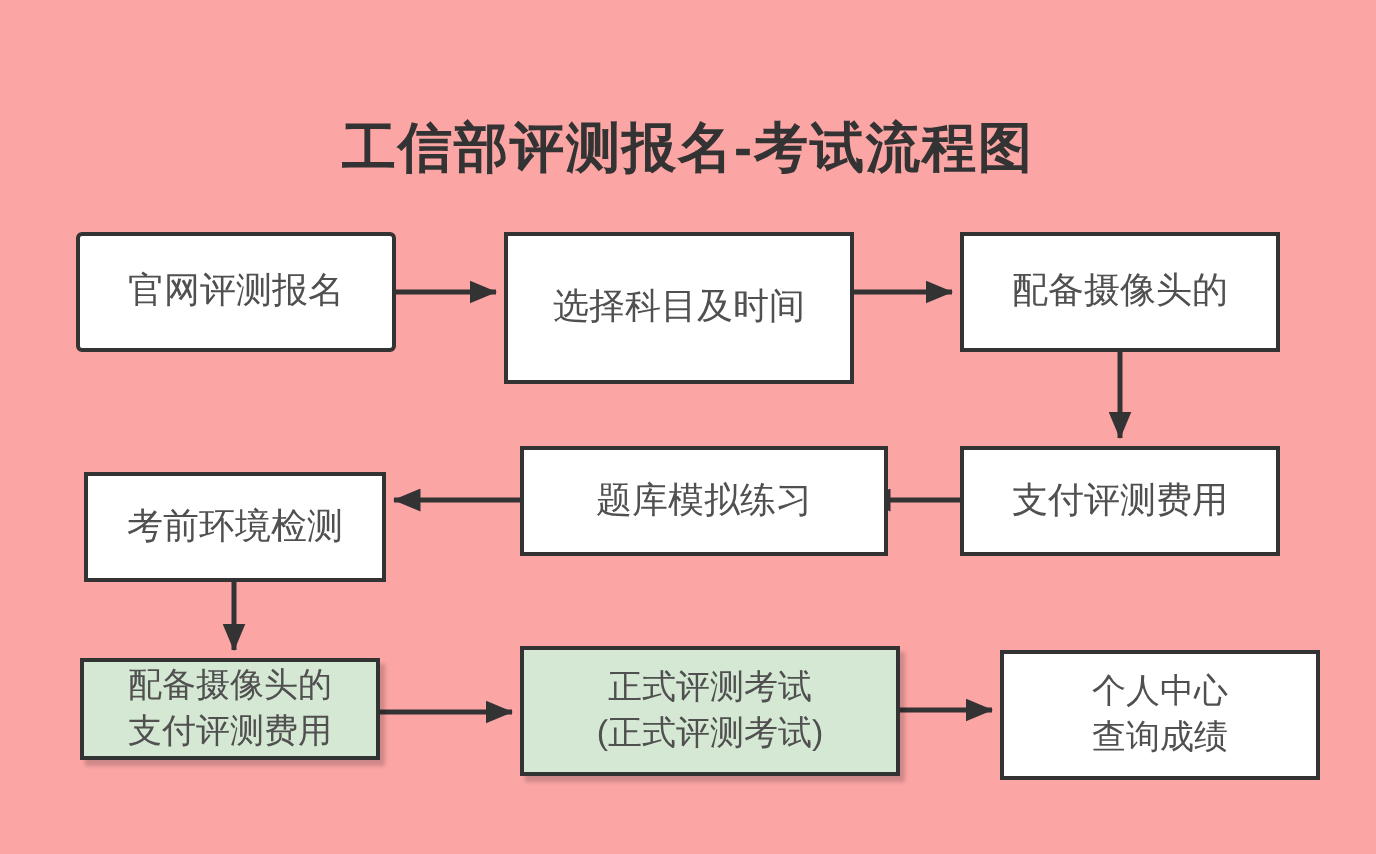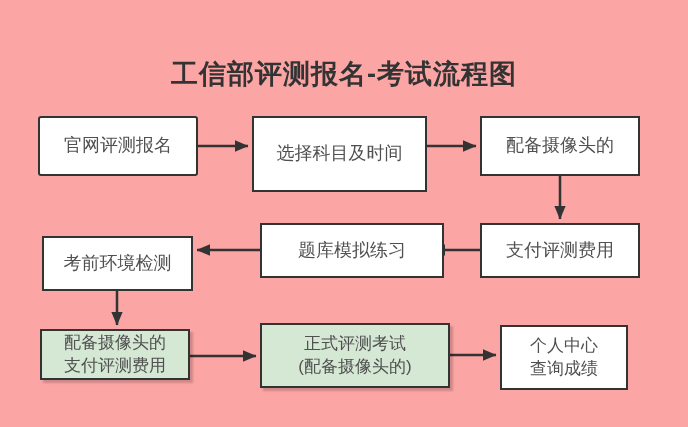--- a/index.html
+++ b/index.html
@@ -48,21 +48,21 @@
   .node span { display: block; }
   
   .n0 { left: 38px;  top: 116px; width: 160px; height: 60px; }
   .n1 { left: 252px; top: 116px; width: 175px; height: 76px; }
   .n2 { left: 480px; top: 116px; width: 160px; height: 60px; }
   .n3 { left: 480px; top: 223px; width: 160px; height: 55px; font-family: Liberation Serif, serif; }
   .n4 { left: 260px; top: 223px; width: 184px; height: 55px; }
   .n5 { left: 42px;  top: 236px; width: 151px; height: 55px; }
   .n6 { left: 40px;  top: 329px; width: 150px; height: 51px; }
   .n7 { left: 260px; top: 323px; width: 190px; height: 65px; }
-  .n8 { left: 500px; top: 325px; width: 128px; height: 65px; }
+  .n8 { left: 500px; top: 325px; width: 160px; height: 65px; }
   .edges {
     position: absolute;
     left: 0; top: 0;
     pointer-events: none;
   }
 </style>
 </head>
 <body>
 
 <div class="canvas">
@@ -109,21 +109,21 @@
     <span>考前环境检测</span>
   </div>
 
   <div class="node green twoline n6">
     <span>配备摄像头的</span>
     <span>支付评测费用</span>
   </div>
 
   <div class="node green twoline n7">
     <span>正式评测考试</span>
-    <span>(配备摄像头的)</span>
+    <span>(正式评测考试)</span>
   </div>
 
   <div class="node twoline n8">
     <span>个人中心</span>
     <span>查询成绩</span>
   </div>
 
 </div>
 
 </body></html>

